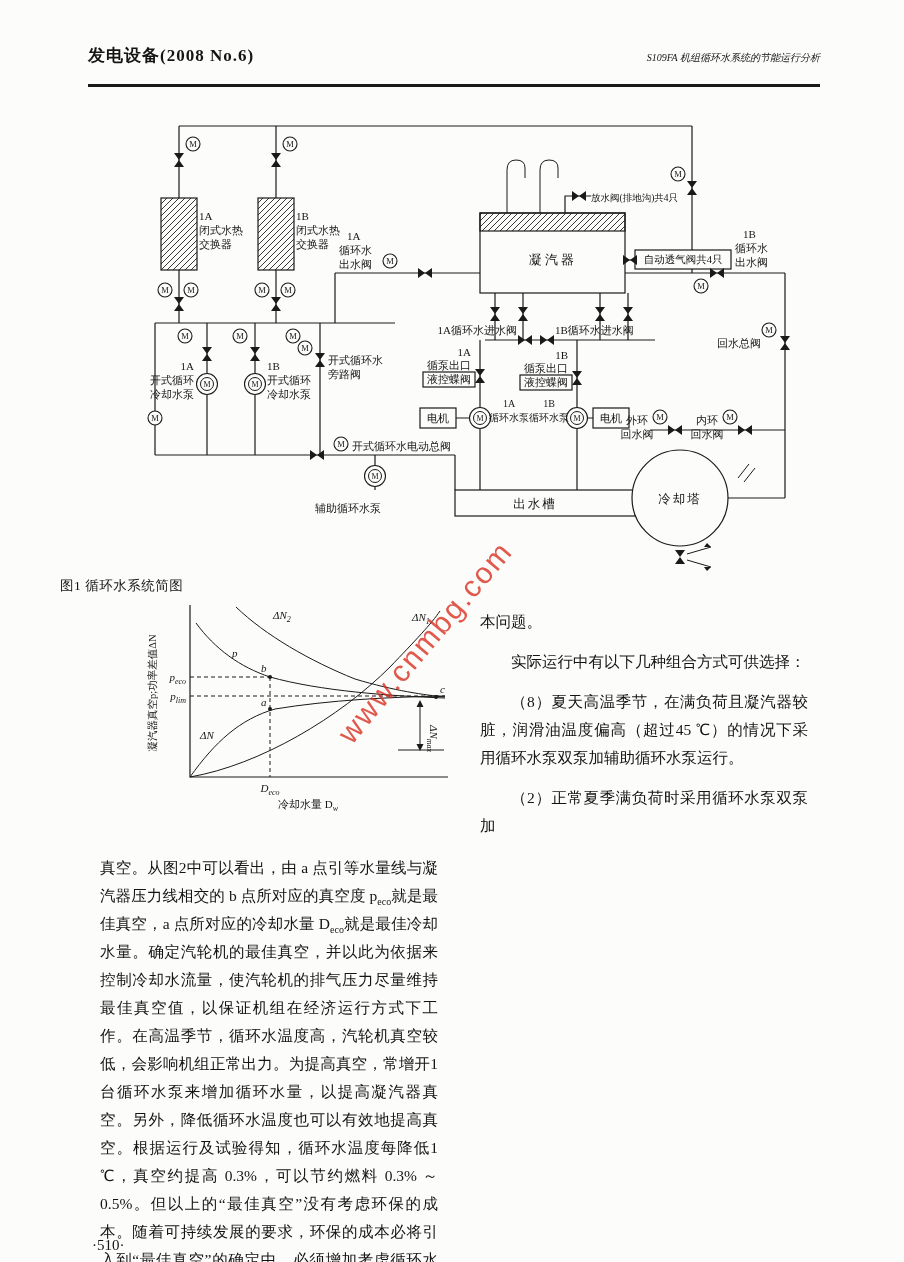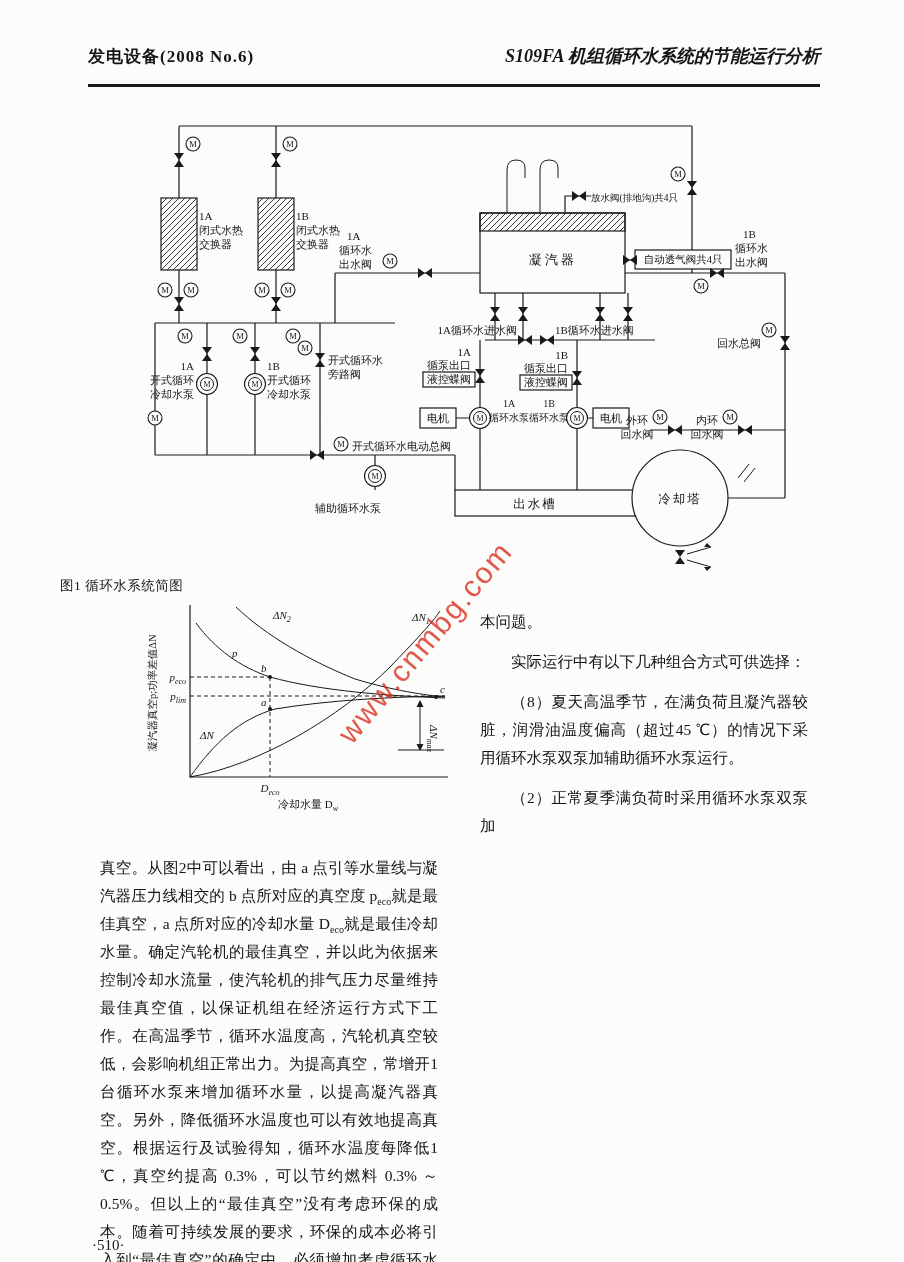--- a/index.html
+++ b/index.html
@@ -3,21 +3,21 @@
 <meta charset="utf-8">
 <style>
   *{box-sizing:border-box}
   html,body{margin:0;padding:0}
   body{width:904px;height:1262px;background:#e9e8e4}
   .page{position:relative;width:904px;height:1262px;background:#fcfcfa;overflow:hidden;
         font-family:"Liberation Serif",serif;color:#151515}
   .hdr{position:absolute;left:88px;right:84px;top:44px;display:flex;
        justify-content:space-between;align-items:baseline}
   .hdr .journal{font-size:17px;font-weight:bold;letter-spacing:1px}
-  .hdr .article{font-size:18px;font-weight:bold;font-style:italic}
+  .hdr .article{font-size:10px;font-weight:normal;font-style:italic}
   .rule{position:absolute;left:88px;right:84px;top:84px;height:3px;background:#191919}
   .fig1{position:absolute;left:95px;top:108px}
   .figcap{position:absolute;text-align:left;font-size:13.5px;letter-spacing:.5px}
   .fig1cap{left:60px;top:577px;width:740px}
   .fig2{position:absolute;left:140px;top:597px}
   .fig2cap{left:118px;top:815px;width:335px}
   .col{position:absolute;text-align:justify;font-size:15.5px;line-height:28px;color:#141414}
   .col p{margin:12px;text-indent:2em}
   .col p.cont{text-indent:0}
   .leftcol{left:88px;top:842px;width:362px}

